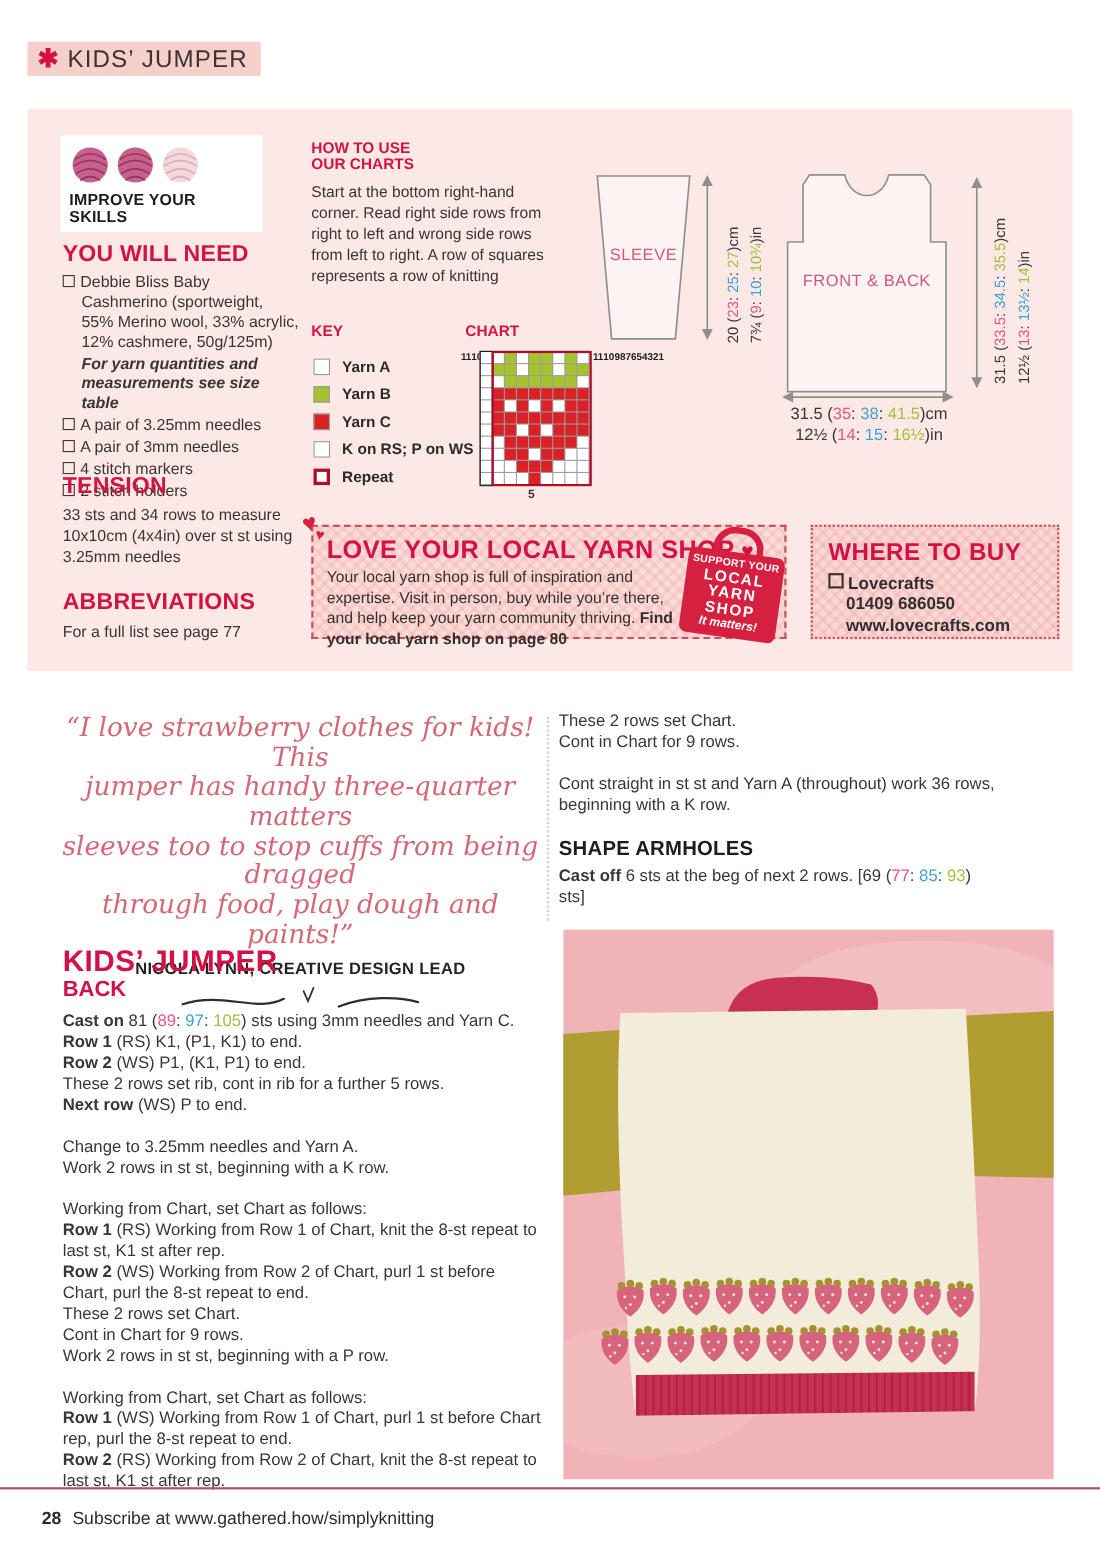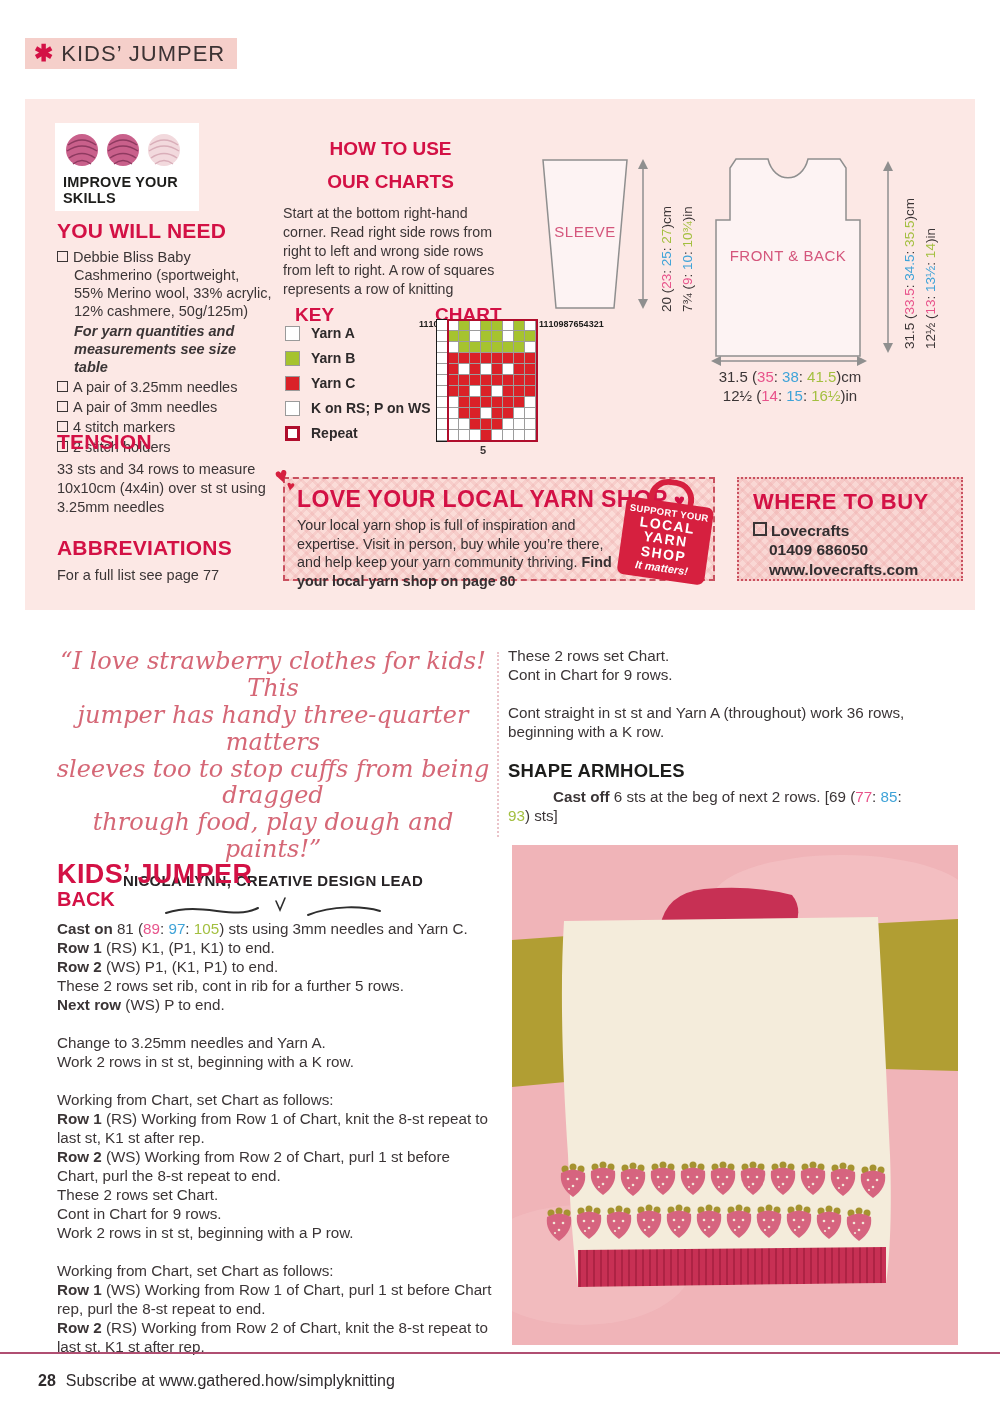--- a/index.html
+++ b/index.html
@@ -6,22 +6,22 @@
   .page{position:relative;width:1000px;height:1415px;background:#ffffff;overflow:hidden;
         font-family:"Liberation Sans",sans-serif;color:#3b3536;}
   
   .header-bar{position:absolute;left:25px;top:38px;width:212px;height:31px;background:#f5cfca;
               display:flex;align-items:center;padding-left:9px;box-sizing:border-box;}
   .asterisk{color:#d31145;font-size:23px;font-weight:700;margin-right:8px;line-height:1;}
   .header-title{font-size:22px;color:#3c3334;letter-spacing:1px;}
   
   .panel{position:absolute;left:25px;top:99px;width:950px;height:511px;background:#fce8e5;}
   .sec-title{color:#d31145;font-size:21px;font-weight:700;letter-spacing:.2px;margin:0 0 6px 0;}
-  .small-title{color:#d31145;font-size:19px;font-weight:700;margin:12px;line-height:1.08;text-align:center;}
-  .skills-box{position:absolute;left:30px;top:24px;width:144px;height:88px;background:#fff;padding:8px 6px 6px 8px;box-sizing:border-box;}
+  .small-title{color:#d31145;font-size:14px;font-weight:700;margin:0;line-height:1.08;}
+  .skills-box{position:absolute;left:30px;top:24px;width:184px;height:88px;background:#fff;padding:8px 6px 6px 8px;box-sizing:border-box;}
   .balls{display:flex;gap:3px;}
   .skills-label{font-size:14.5px;font-weight:700;color:#1d1d1b;margin-top:5px;letter-spacing:.2px;}
   .ywn{position:absolute;left:32px;top:120px;width:215px;}
   .ywn-item{font-size:14.5px;line-height:1.24;padding-left:17px;text-indent:-17px;margin-bottom:2px;}
   .ywn-note{font-size:14.5px;line-height:1.24;font-style:italic;font-weight:700;padding-left:17px;margin:2px 0;}
   .cbx{display:inline-block;width:9px;height:9px;border:1.5px solid #3b3536;margin-right:5px;vertical-align:0px;}
   .tension{position:absolute;left:32px;top:331px;width:225px;}
   .tension p,.abbrev p{margin:0;font-size:14.5px;line-height:1.3;}
   .abbrev{position:absolute;left:32px;top:437px;width:225px;}
   .howto{position:absolute;left:258px;top:28px;width:215px;}
@@ -409,21 +409,21 @@
     <div id="right-blocks">
         <div class="iblock">
           <p class="iline">These 2 rows set Chart.</p>
           <p class="iline">Cont in Chart for 9 rows.</p>
         </div>
         <div class="iblock">
           <p class="iline">Cont straight in st st and Yarn A (throughout) work 36 rows, beginning with a K row.</p>
         </div>
         <div class="iblock">
           <div class="sub-head">SHAPE ARMHOLES</div>
-          <p class="iline"><span style="font-weight: 700; margin-left: 45px;">Cast off </span>6 sts at the beg of next 2 rows. [69 (<span class="c-pink">77</span>: <span class="c-blue">85</span>: <span class="c-green">93</span>) sts]</p>
+          <p class="iline"><span style="font-weight: 700;">Cast off </span>6 sts at the beg of next 2 rows. [69 (<span class="c-pink">77</span>: <span class="c-blue">85</span>: <span class="c-green">93</span>) sts]</p>
         </div>
       </div>
   </div>
 
   <div class="left-col">
     <h2 class="pat-title">KIDS’ JUMPER</h2>
     <h3 class="pat-sub">BACK</h3>
     <div id="left-blocks">
         <div class="iblock">
           <p class="iline"><span style="font-weight: 700;">Cast on </span>81 (<span class="c-pink">89</span>: <span class="c-blue">97</span>: <span class="c-green">105</span>) sts using 3mm needles and Yarn C.</p>

